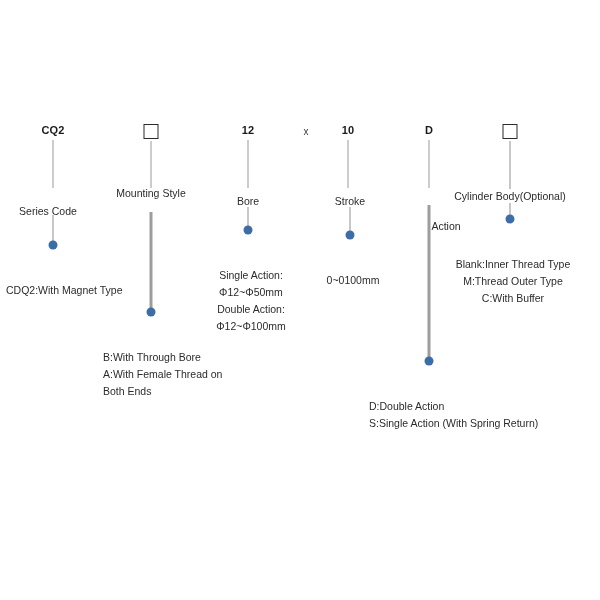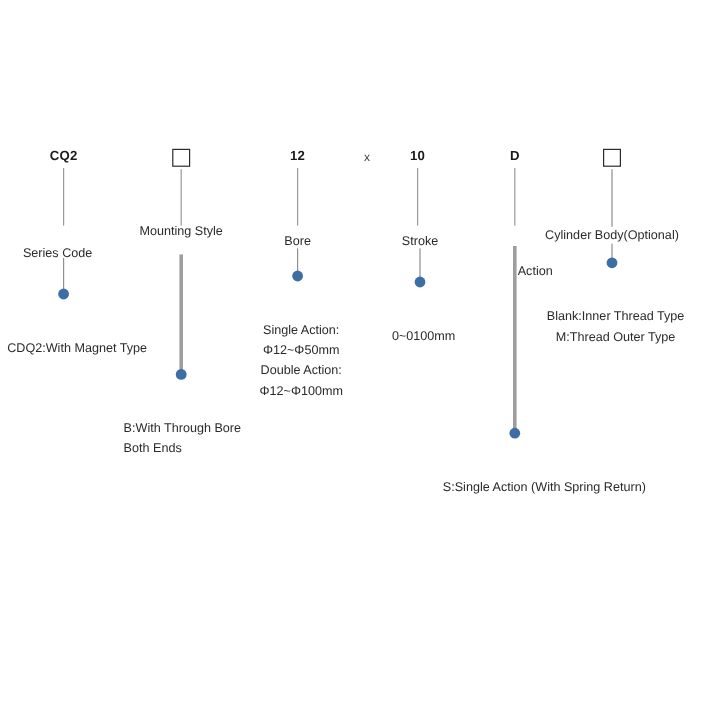--- a/index.html
+++ b/index.html
@@ -112,20 +112,21 @@
     <span class="desc-line">CDQ2:With Magnet Type</span>
   </div>
 
   <div class="code-box" style="left:151px; top:124px;"></div>
   <div class="vline" style="left:151px; top:141px; height:47px;"></div>
   <div class="field-label" style="left:151px; top:187px;">Mounting Style</div>
   <div class="vline thick" style="left:151px; top:212px; height:98px;"></div>
   <div class="dot" style="left:151px; top:312px;"></div>
   <div class="desc-block" style="left:103px; top:316px;">
     <span class="desc-line">B:With Through Bore</span>
+    <span class="desc-line">A:With Female Thread on</span>
     <span class="desc-line">Both Ends</span>
   </div>
 
   <div class="code-token" style="left:248px; top:124px;">12</div>
   <div class="vline" style="left:248px; top:140px; height:48px;"></div>
   <div class="field-label" style="left:248px; top:195px;">Bore</div>
   <div class="vline thin" style="left:248px; top:207px; height:21px;"></div>
   <div class="dot" style="left:248px; top:230px;"></div>
   <div class="desc-block center" style="left:251px; top:234px;">
     <span class="desc-line">Single Action:</span>
@@ -144,26 +145,28 @@
   <div class="desc-block center" style="left:353px; top:239px;">
     <span class="desc-line">0~0100mm</span>
   </div>
 
   <div class="code-token" style="left:429px; top:124px;">D</div>
   <div class="vline" style="left:429px; top:140px; height:48px;"></div>
   <div class="field-label" style="left:446px; top:192px;margin-top:28px;">Action</div>
   <div class="vline thick" style="left:429px; top:205px; height:155px;"></div>
   <div class="dot" style="left:429px; top:361px;"></div>
   <div class="desc-block" style="left:369px; top:365px;">
+    <span class="desc-line">D:Double Action</span>
     <span class="desc-line">S:Single Action (With Spring Return)</span>
   </div>
 
   <div class="code-box" style="left:510px; top:124px;"></div>
   <div class="vline thin" style="left:510px; top:141px; height:48px;"></div>
   <div class="field-label" style="left:510px; top:190px;">Cylinder Body(Optional)</div>
   <div class="vline thin" style="left:510px; top:203px; height:13px;"></div>
   <div class="dot" style="left:510px; top:219px;"></div>
   <div class="desc-block center" style="left:513px; top:223px;">
     <span class="desc-line">Blank:Inner Thread Type</span>
     <span class="desc-line">M:Thread Outer Type</span>
+    <span class="desc-line">C:With Buffer</span>
   </div>
 
 </div>
 
 </body></html>

